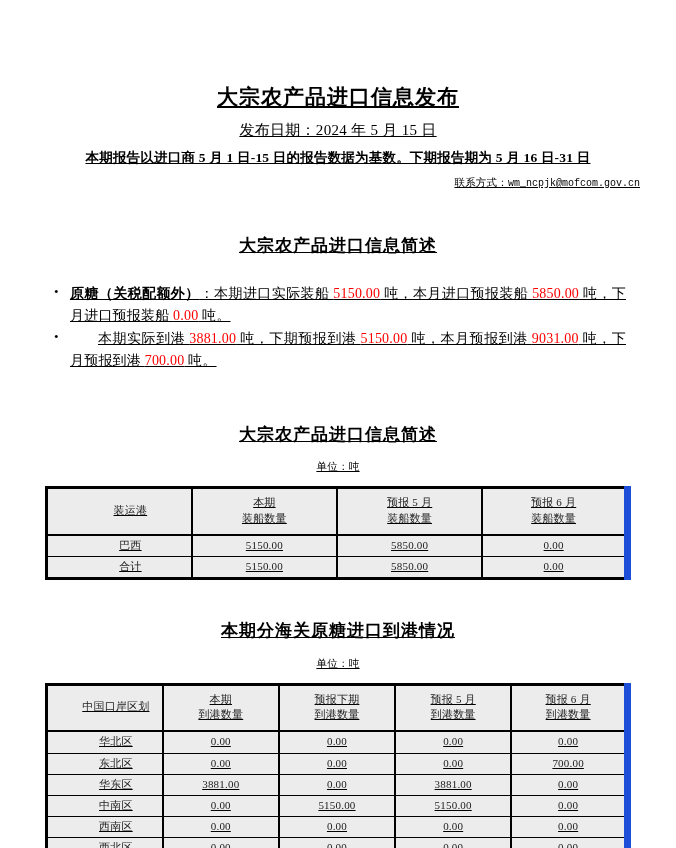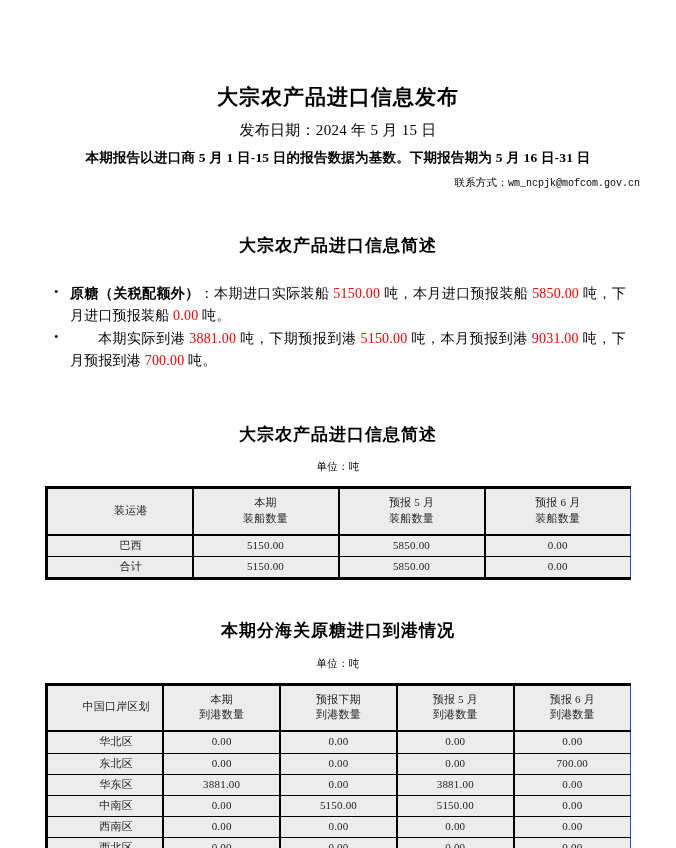--- a/index.html
+++ b/index.html
@@ -14,20 +14,21 @@
     color: #000000;
     overflow: hidden;
     position: relative;
   }
   .page {
     width: 676px;
     height: 656px;
     box-sizing: border-box;
     padding: 0 36px;
     position: relative;
+    text-decoration: underline;
   }
 
   
   .doc-title {
     text-align: center;
     font-size: 21px;
     font-weight: bold;
     letter-spacing: 1px;
     margin: 0;
     padding-top: 84px;
@@ -143,21 +144,21 @@
     padding: 3px 2px 4px 2px;
   }
   table.data tbody tr:last-child td {
     border-bottom: 3px solid #000000;
   }
   table.data th:first-child, table.data td:first-child {
     border-left: 3px solid #000000;
     padding-left: 24px;
   }
   table.data th:last-child, table.data td:last-child {
-    border-right: 1px solid #1d4ed8;
+    border-right: 7px solid #1d4ed8;
   }
   .hdr-l1 { display: block; }
   .hdr-l2 { display: block; }
 </style>
 </head>
 <body>
 
 <div class="page">
 
   <h1 class="doc-title">大宗农产品进口信息发布</h1>

